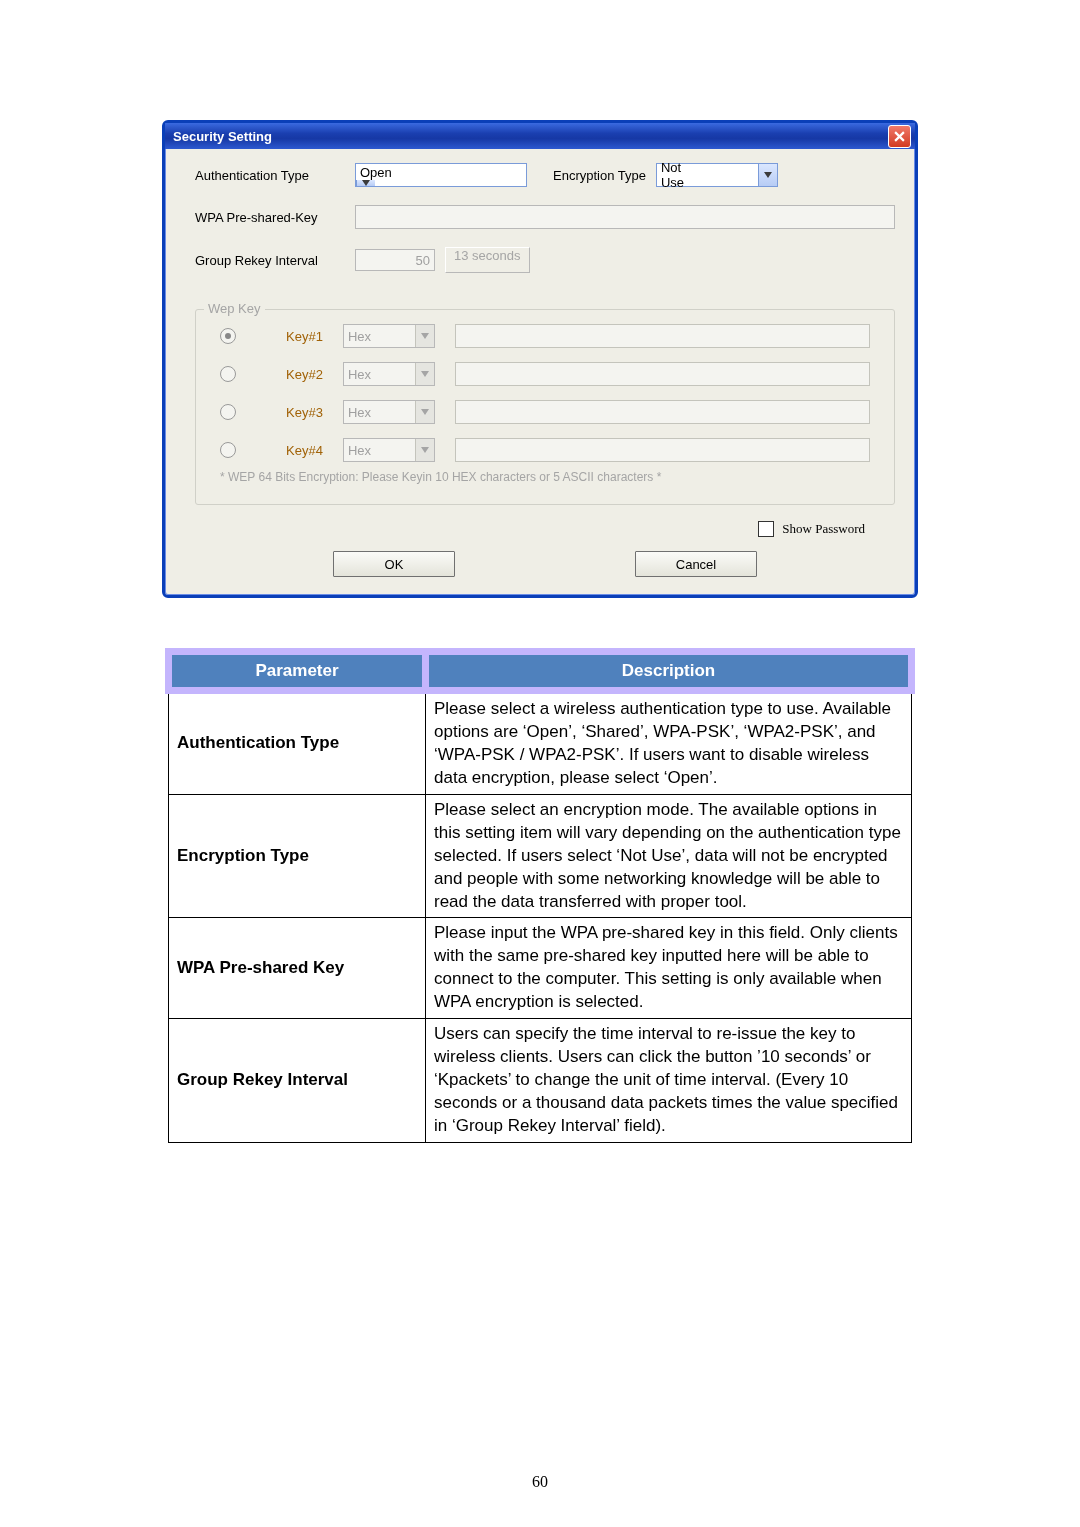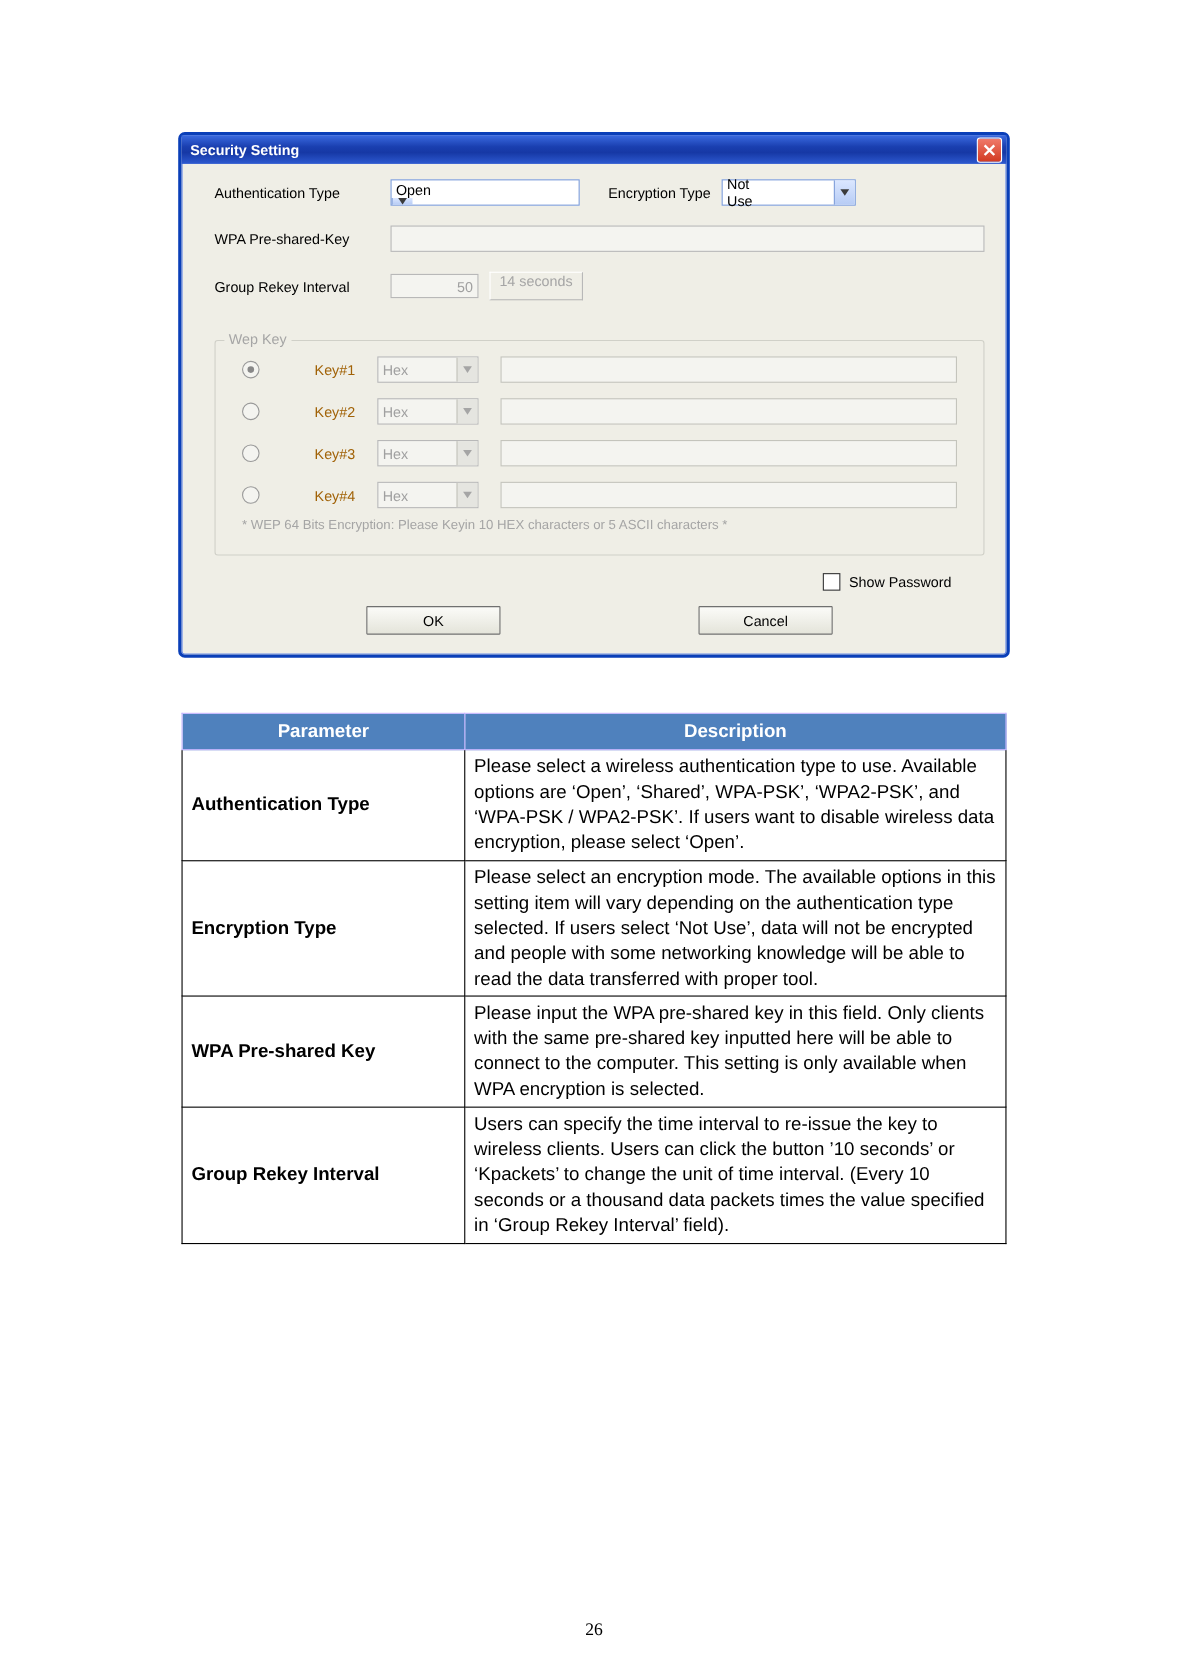--- a/index.html
+++ b/index.html
@@ -122,21 +122,21 @@
     border: 1px solid #999; background: #f4f4f0;
     display: inline-flex; align-items: center; justify-content: center;
     margin-right: 6px;
   }
   .radio .dot { width: 6px; height: 6px; border-radius: 50%; background: #888; }
   .wep-label { color: #a16207; min-width: 60px; display: flex; align-items: center; gap: 44px;}
   .wep-hex { width: 90px; }
   .wep-val { flex: 1; height: 22px; border: 1px solid #c4c4bc; background: #f4f4f0; }
   .wep-note { color: #a5a5a5; font-size: 12px; line-height: 1.5; margin-top: 6px; }
 
-  .show-pw-row { display: flex; justify-content: flex-end; align-items: flex-end; gap: 8px; margin: 16px 30px 0 0; }
+  .show-pw-row { display: flex; justify-content: flex-end; align-items: flex-end; gap: 8px; margin: 16px 30px 0 0; font-family: Liberation Serif, serif; }
   .chk {
     width: 14px; height: 14px; border: 1px solid #333; background: #fff;
   }
   .btn-row { display: flex; justify-content: center; gap: 180px; margin-top: 14px; }
   .winbtn {
     width: 120px; height: 24px; text-align: center;
     border: 1px solid #707070;
     border-radius: 1px;
     background: linear-gradient(#fbfbf8, #e4e4da);
     display: flex; align-items: center; justify-content: center;
@@ -148,21 +148,21 @@
     width: 750px;
     border-collapse: collapse;
     margin: 50px auto 0 auto;
     font-size: 17px;
   }
   .param-table th {
     background: #4f81bd;
     color: #fff;
     font-weight: bold;
     padding: 6px 8px;
-    border: 1px solid #c4b5fd;
+    border: 7px solid #c4b5fd;
     text-align: center;
   }
   .param-table td {
     border: 1px solid #000;
     padding: 4px 8px;
     vertical-align: top;
     line-height: 1.35;
   }
   .param-table td.param {
     width: 240px;
@@ -214,21 +214,21 @@
       </div>
 
       <div class="row2">
         <span class="lbl">WPA Pre-shared-Key</span>
         <div class="psk-input"></div>
       </div>
 
       <div class="row3">
         <span class="lbl">Group Rekey Interval</span>
         <div class="rekey-val">50</div>
-        <div class="secbtn">14 seconds</div>
+        <div class="secbtn">13 seconds</div>
       </div>
 
       <div class="wep-group">
         <span class="wep-legend">Wep Key</span>
 
         <div class="wep-row">
           <span class="wep-label">
             <span class="radio">
                 <span class="dot"></span>
               </span>
@@ -321,14 +321,14 @@
         <td class="param">WPA Pre-shared Key</td>
         <td>Please input the WPA pre-shared key in this field. Only clients with the same pre-shared key inputted here will be able to connect to the computer. This setting is only available when WPA encryption is selected.</td>
       </tr>
       <tr>
         <td class="param">Group Rekey Interval</td>
         <td>Users can specify the time interval to re-issue the key to wireless clients. Users can click the button ’10 seconds’ or ‘Kpackets’ to change the unit of time interval. (Every 10 seconds or a thousand data packets times the value specified in ‘Group Rekey Interval’ field).</td>
       </tr>
     </tbody>
   </table>
 
-  <div class="pagenum">26</div>
+  <div class="pagenum">60</div>
 </div>
 
 </body></html>

